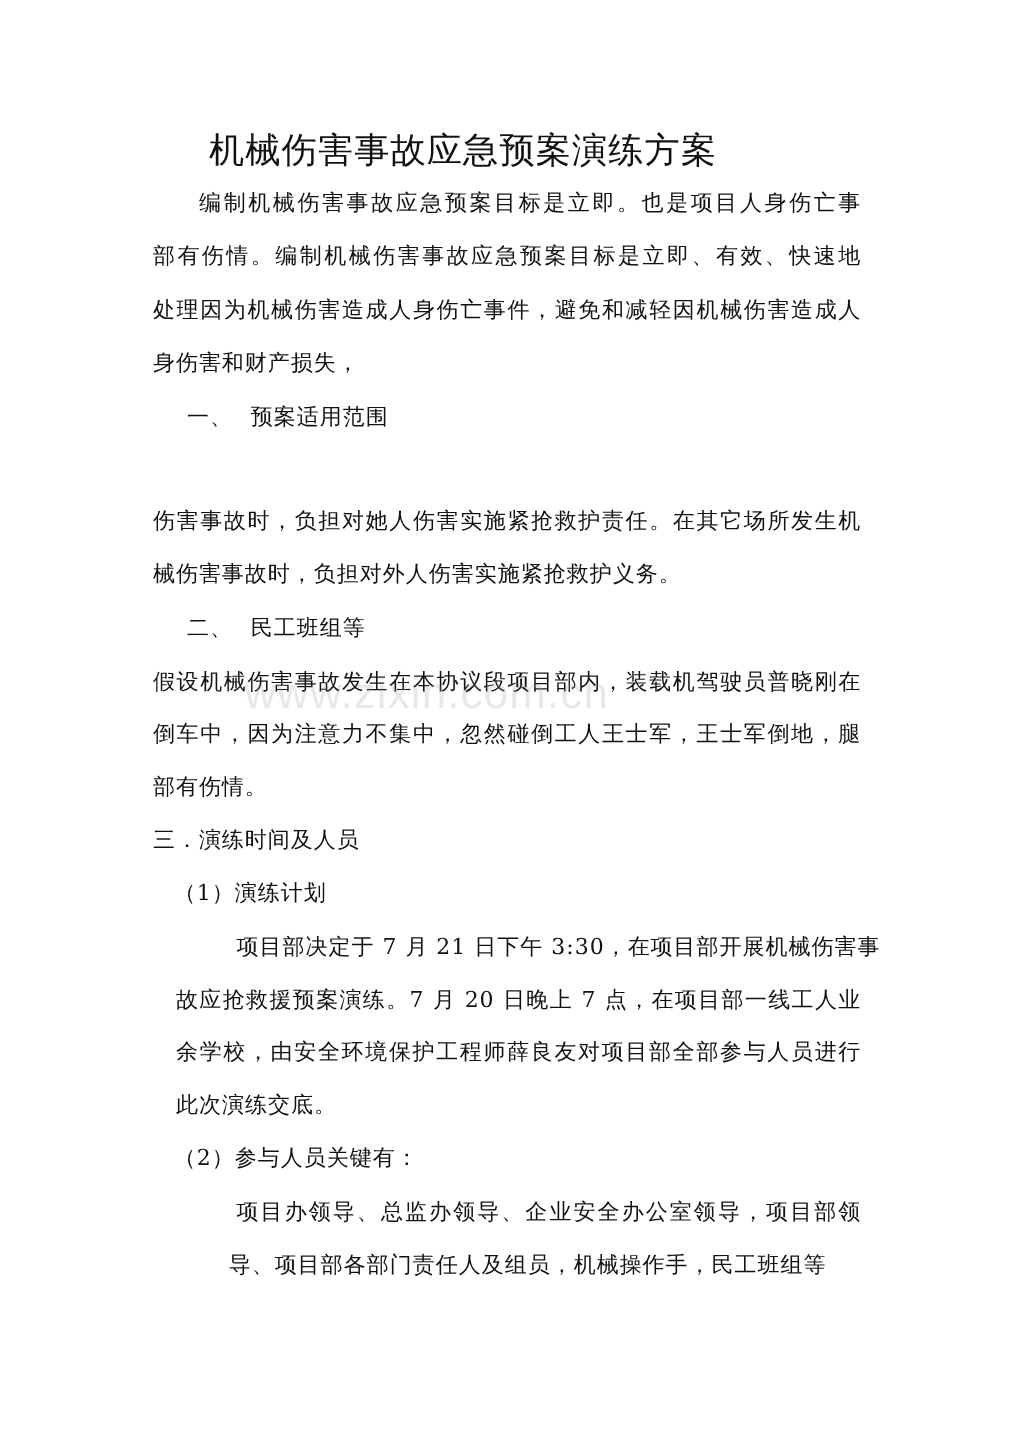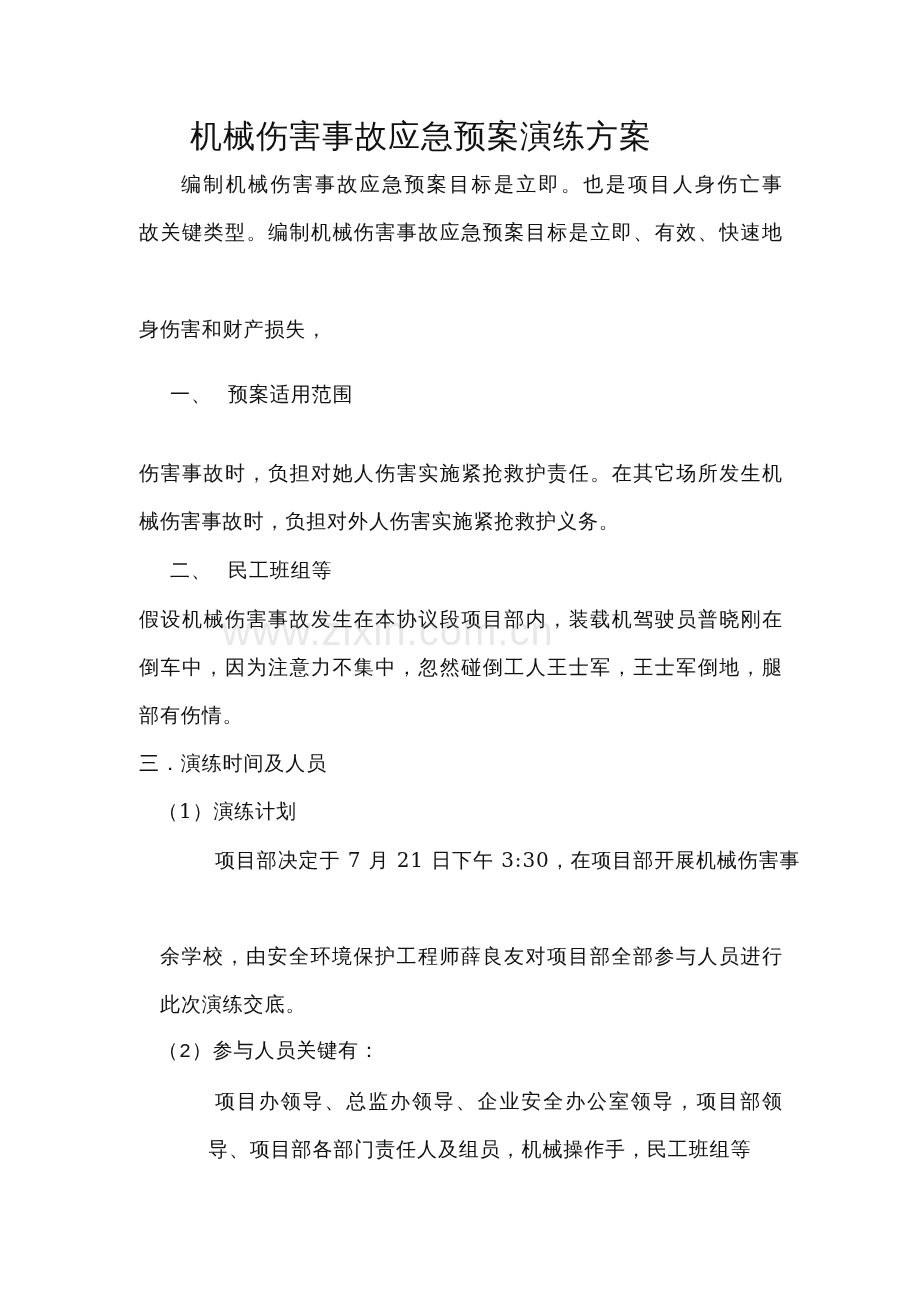--- a/index.html
+++ b/index.html
@@ -24,41 +24,43 @@
                letter-spacing: 1px; pointer-events: none; }
 </style>
 </head>
 <body>
 
 <div class="page">
 
   <div class="title">机械伤害事故应急预案演练方案</div>
 
   <div class="line ind-first" style="top:170px;">编制机械伤害事故应急预案目标是立即。也是项目人身伤亡事</div>
-  <div class="line full" style="top:218px;">故关键类型。编制机械伤害事故应急预案目标是立即、有效、快速地</div>
+  <div class="line full" style="top:218px;">部有伤情。编制机械伤害事故应急预案目标是立即、有效、快速地</div>
+  <div class="line full" style="top:267px;">处理因为机械伤害造成人身伤亡事件，避免和减轻因机械伤害造成人</div>
   <div class="line last" style="top:315px;">身伤害和财产损失，</div>
 
-  <div class="line head1" style="top:364px;margin-top:16px;">
+  <div class="line head1" style="top:364px;">
     <span class="headnum">一、</span><span>预案适用范围</span>
   </div>
   <div class="line full" style="top:459px;">伤害事故时，负担对她人伤害实施紧抢救护责任。在其它场所发生机</div>
   <div class="line last" style="top:507px;">械伤害事故时，负担对外人伤害实施紧抢救护义务。</div>
 
   <div class="line head1" style="top:556px;">
     <span class="headnum">二、</span><span>民工班组等</span>
   </div>
   <div class="line full" style="top:605px;">假设机械伤害事故发生在本协议段项目部内，装载机驾驶员普晓刚在</div>
   <div class="line full" style="top:653px;">倒车中，因为注意力不集中，忽然碰倒工人王士军，王士军倒地，腿</div>
   <div class="line last" style="top:701px;">部有伤情。</div>
 
   <div class="line last" style="top:749px;text-align:center;">三．演练时间及人员</div>
 
   <div class="line sub" style="top:797px;">（1）演练计划</div>
   <div class="line blk-first" style="top:846px;">项目部决定于 7 月 21 日下午 3:30，在项目部开展机械伤害事</div>
+  <div class="line blk" style="top:894px;">故应抢救援预案演练。7 月 20 日晚上 7 点，在项目部一线工人业</div>
   <div class="line blk" style="top:942px;">余学校，由安全环境保护工程师薛良友对项目部全部参与人员进行</div>
   <div class="line blk-last" style="top:990px;">此次演练交底。</div>
 
-  <div class="line sub" style="top:1038px;font-family:Liberation Mono, monospace;">（2）参与人员关键有：</div>
+  <div class="line sub" style="top:1038px;">（2）参与人员关键有：</div>
   <div class="line blk-first" style="top:1087px;">项目办领导、总监办领导、企业安全办公室领导，项目部领</div>
   <div class="line blk-last" style="top:1135px;margin-left:48px;">导、项目部各部门责任人及组员，机械操作手，民工班组等</div>
 
   <div class="watermark">www.zixin.com.cn</div>
 </div>
 
 </body></html>

